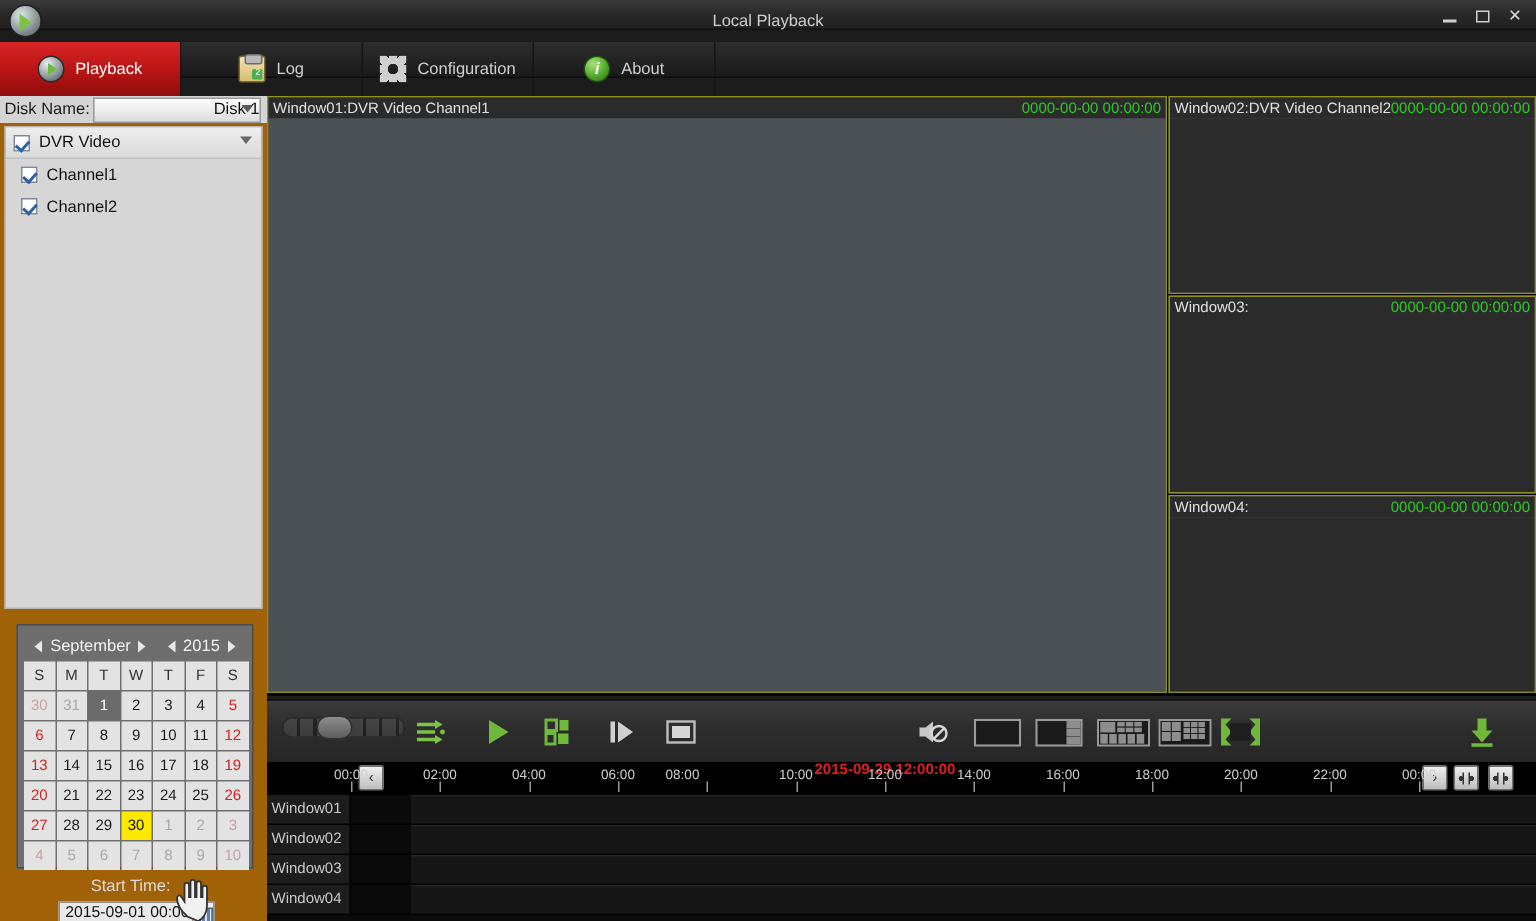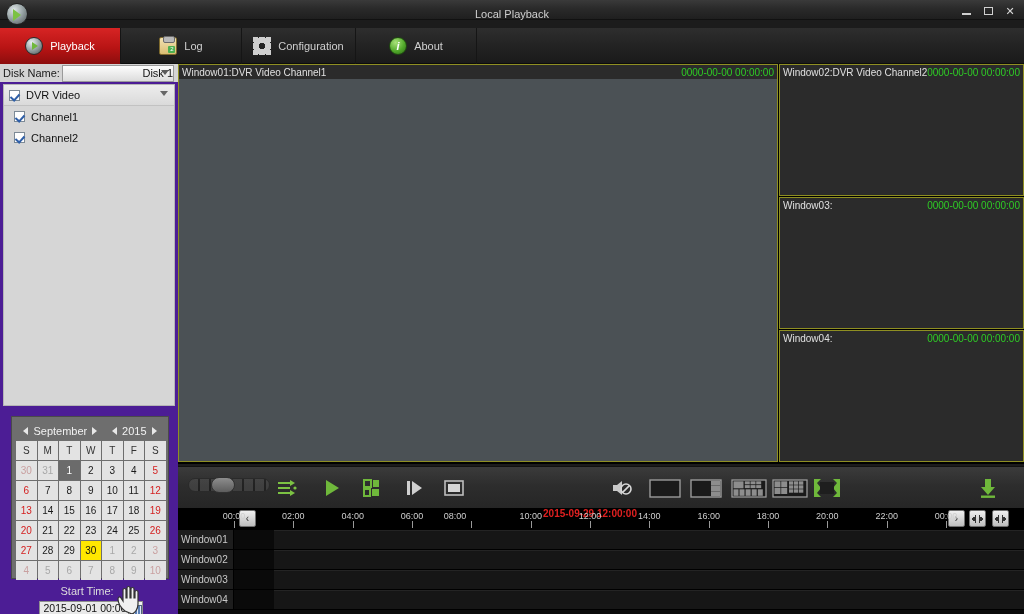--- a/index.html
+++ b/index.html
@@ -34,21 +34,21 @@
     line-height:28px; text-align:center; color:#cfcfcf; font-size:11px;
   }
   .wbtns{ position:absolute; right:6px; top:4px; display:flex; gap:6px; }
   .wbtn{ width:16px; height:14px; position:relative; color:#d8d8d8; font-size:11px;
          text-align:center; line-height:14px; cursor:default; }
   .wbtn .sq{ display:block; width:9px; height:8px; border:1px solid #d0d0d0; margin:3px auto 0; }
   .wbtn .mn{ display:block; width:9px; height:0; border-bottom:2px solid #d0d0d0; margin:9px auto 0; }
 
   
   .tabbar{
-    position:absolute; left:0; top:28px; width:1024px; height:36px;
+    position:absolute; left:0; top:28px; width:1024px; height:24px;
     background:linear-gradient(180deg,#2e2e2e 0%,#232323 50%,#1a1a1a 100%);
     border-bottom:1px solid #0c0c0c;
     display:flex;
   }
   .tab{
     width:121px; height:36px; display:flex; align-items:center; justify-content:center;
     gap:7px; color:#cfcfcf; font-size:11px; cursor:default;
     border-right:1px solid #151515;
   }
   .tab.sep2{ width:114px; }
@@ -90,21 +90,21 @@
     border-radius:50%;
     background:radial-gradient(circle at 35% 28%, #a9e27a 0%, #52a92b 55%, #2c6b15 100%);
     border:1px solid #1f4a10;
   }
   .ic-info:after{ content:"i"; position:absolute; left:0; top:0; width:100%; height:100%;
     color:#fff; font-style:italic; font-weight:bold; font-size:11px; line-height:17px; text-align:center; }
 
   
   .sidebar{
     position:absolute; left:0; top:64px; width:178px; height:550px;
-    background:#4c1d95;
+    background:#a16207;
   }
   .disk-row{
     position:absolute; left:0; top:0; width:178px; height:18px;
     display:flex; align-items:center; background:#d4d4d4; color:#1a1a1a;
   }
   .disk-label{ padding-left:3px; font-size:11px; color:#1a1a1a; width:62px; }
   .disk-sel{
     position:relative; width:112px; height:17px; background:linear-gradient(180deg,#fdfdfd,#dcdcdc);
     border:1px solid #9a9a9a; display:flex; align-items:center; padding-left:5px; color:#111; font-size:11px;justify-content:flex-end;
   }

